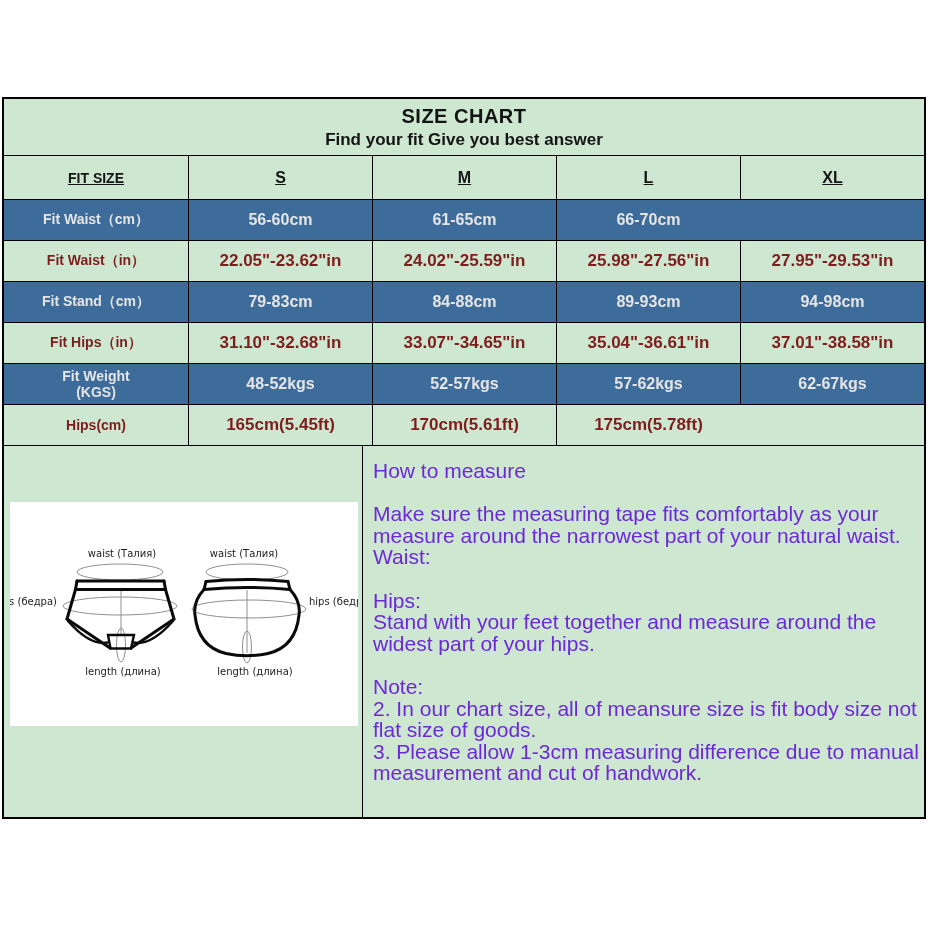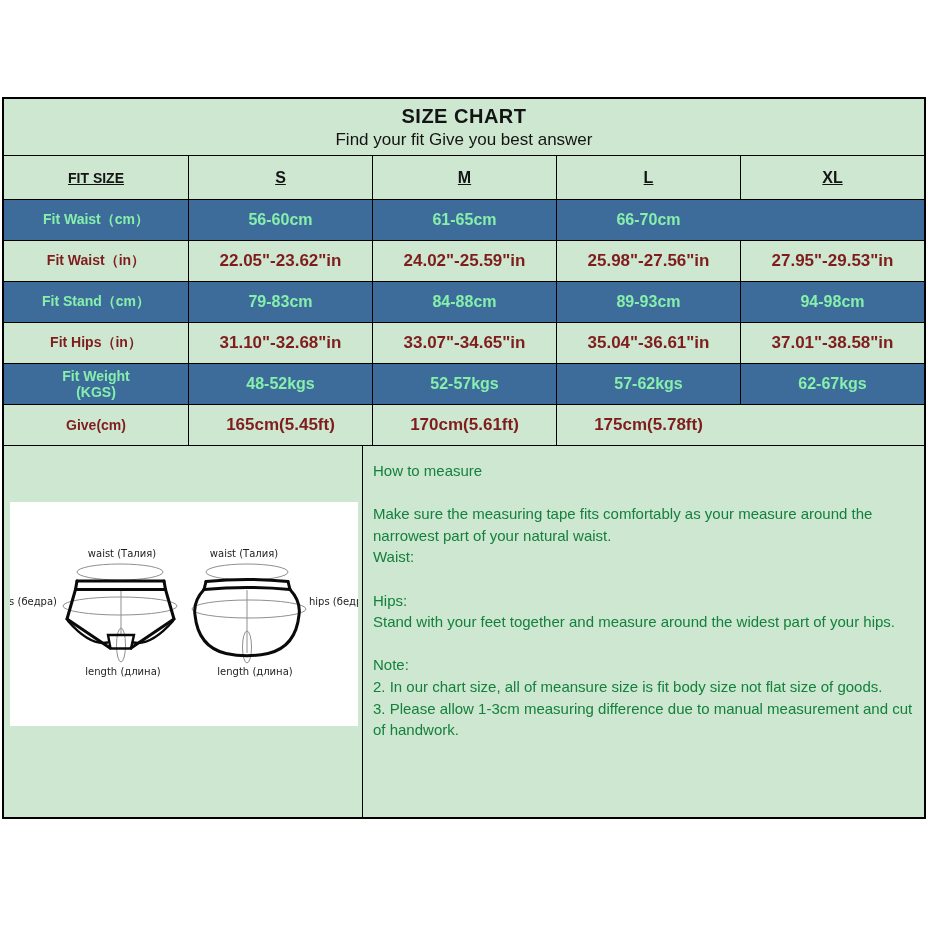--- a/index.html
+++ b/index.html
@@ -8,40 +8,40 @@
     position:relative; width:928px; height:928px; background:#ffffff;
     font-family:"Liberation Sans", sans-serif; color:#141414; overflow:hidden;
   }
   .sheet {
     position:absolute; left:2px; top:97px; width:924px;
     border:2px solid #000; background:#cde7d0;
   }
   
   .title-cell { height:56px; display:flex; flex-direction:column; align-items:center; justify-content:center; }
   .title-main { font-size:20px; font-weight:bold; letter-spacing:0.5px; }
-  .title-sub  { font-size:17px; font-weight:normal; margin-top:2px; }
+  .title-sub  { font-size:17px; font-weight:bold; margin-top:2px; }
   
   .row { display:grid; grid-template-columns:184px 1fr 1fr 1fr 1fr; border-top:1.5px solid #000; }
   .row > div { display:flex; flex-direction:column; align-items:center; justify-content:center; text-align:center; border-left:1.5px solid #000; }
   .row > div:first-child { border-left:none; }
   .hdr-row { height:44px; }
   .hdr-row > div { font-weight:bold; font-size:16px;text-decoration:underline; }
   .hdr-row > div:first-child { font-size:14px; }
   .data-row { height:41px; }
   .data-row .lbl { font-weight:bold; font-size:14px; }
   .data-row .val { font-weight:bold; font-size:16px; }
-  .row-blue  { background:#3d6c9b; color:#86efac; }
+  .row-blue  { background:#3d6c9b; color:#e5e5e5; }
   .row-green { background:#cde7d0; color:#7f1d1d; }
   .row-green .val { font-size:17px; }
   .lbl2 { display:block; }
   
   .bottom { display:grid; grid-template-columns:359px 1fr; border-top:1.5px solid #000; height:372px; }
   .bottom-left { position:relative; border-right:1.5px solid #000; background:#cde7d0; }
   .diagram-box { position:absolute; left:6px; top:56px; width:348px; height:224px; background:#ffffff; }
-  .bottom-right { background:#cde7d0; padding:14px 4px 0 10px; font-size:15px; line-height:21.6px; color:#15803d; }
+  .bottom-right { background:#cde7d0; padding:14px 4px 0 10px; font-size:21px; line-height:21.6px; color:#6d28d9; }
   .mz-section { margin-top:21.6px; }
   svg text { font-family:"DejaVu Sans", sans-serif; font-size:10px; fill:#222; }
 </style>
 </head>
 <body>
 
 <div class="page">
   <div class="sheet">
 
     <div class="title-cell">
@@ -93,21 +93,21 @@
         <span class="lbl2">Fit Weight</span>
         <span class="lbl2">(KGS)</span>
       </div>
       <div class="val">48-52kgs</div>
       <div class="val">52-57kgs</div>
       <div class="val">57-62kgs</div>
       <div class="val">62-67kgs</div>
     </div>
 
     <div class="row data-row row-green">
-      <div class="lbl">Give(cm)</div>
+      <div class="lbl">Hips(cm)</div>
       <div class="val">165cm(5.45ft)</div>
       <div class="val">170cm(5.61ft)</div>
       <div class="val">175cm(5.78ft)</div>
     </div>
 
     <div class="bottom">
       <div class="bottom-left">
         <div class="diagram-box">
           <svg width="348" height="224" viewBox="0 0 348 224">
 

